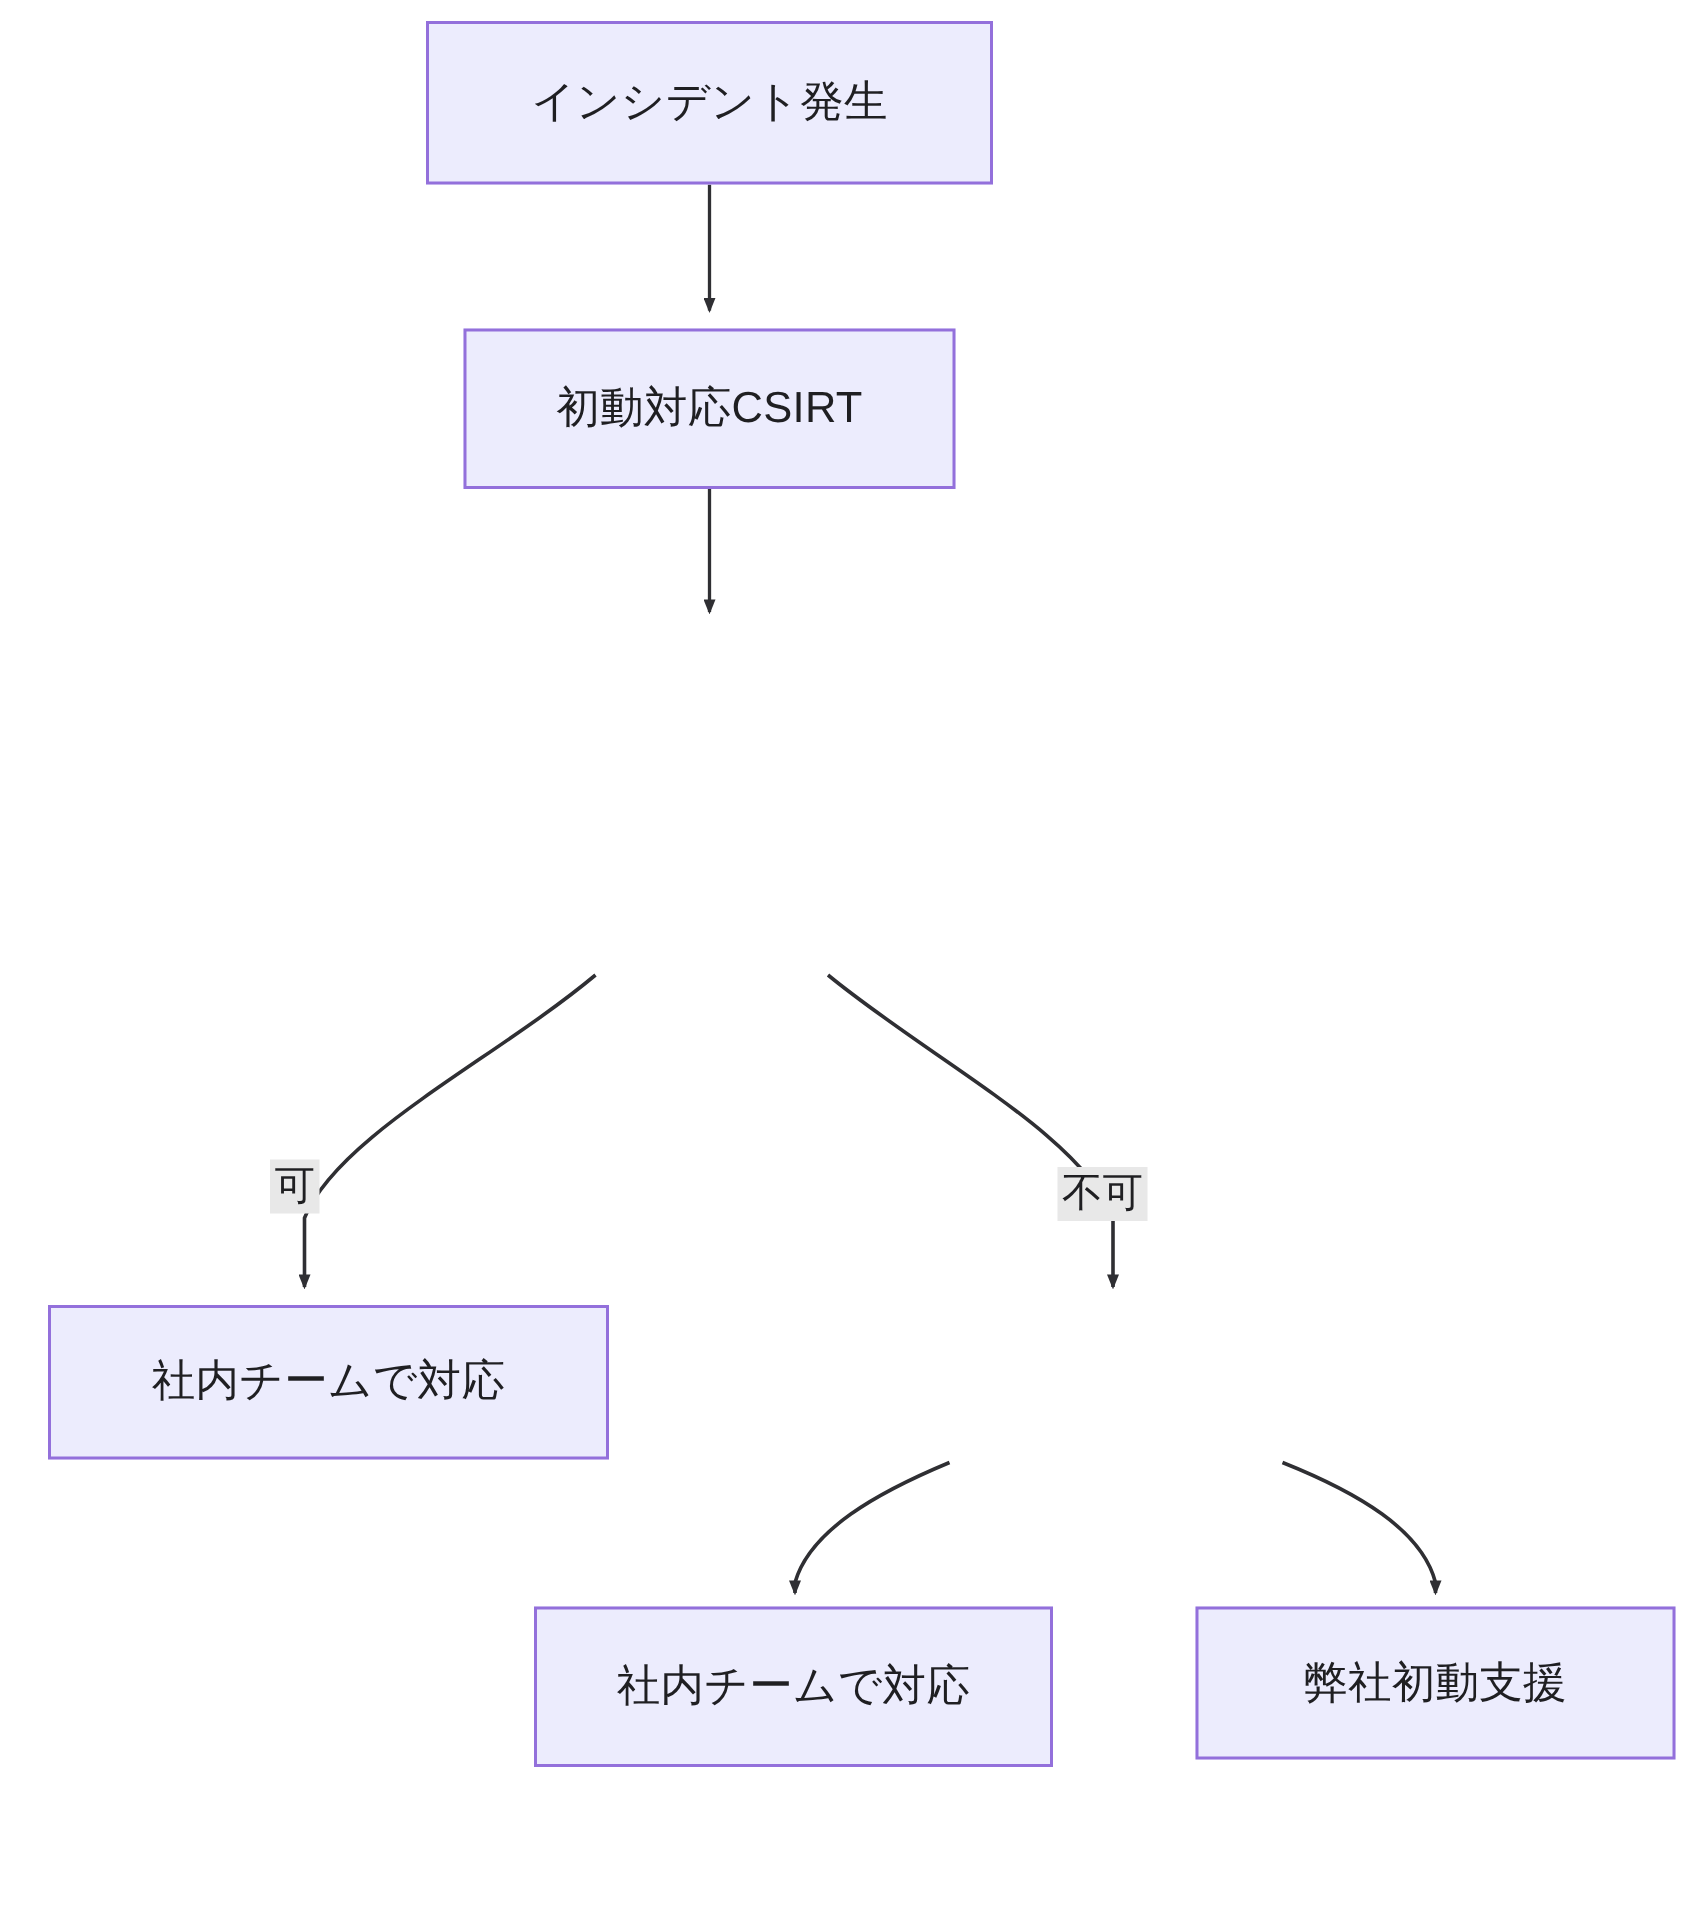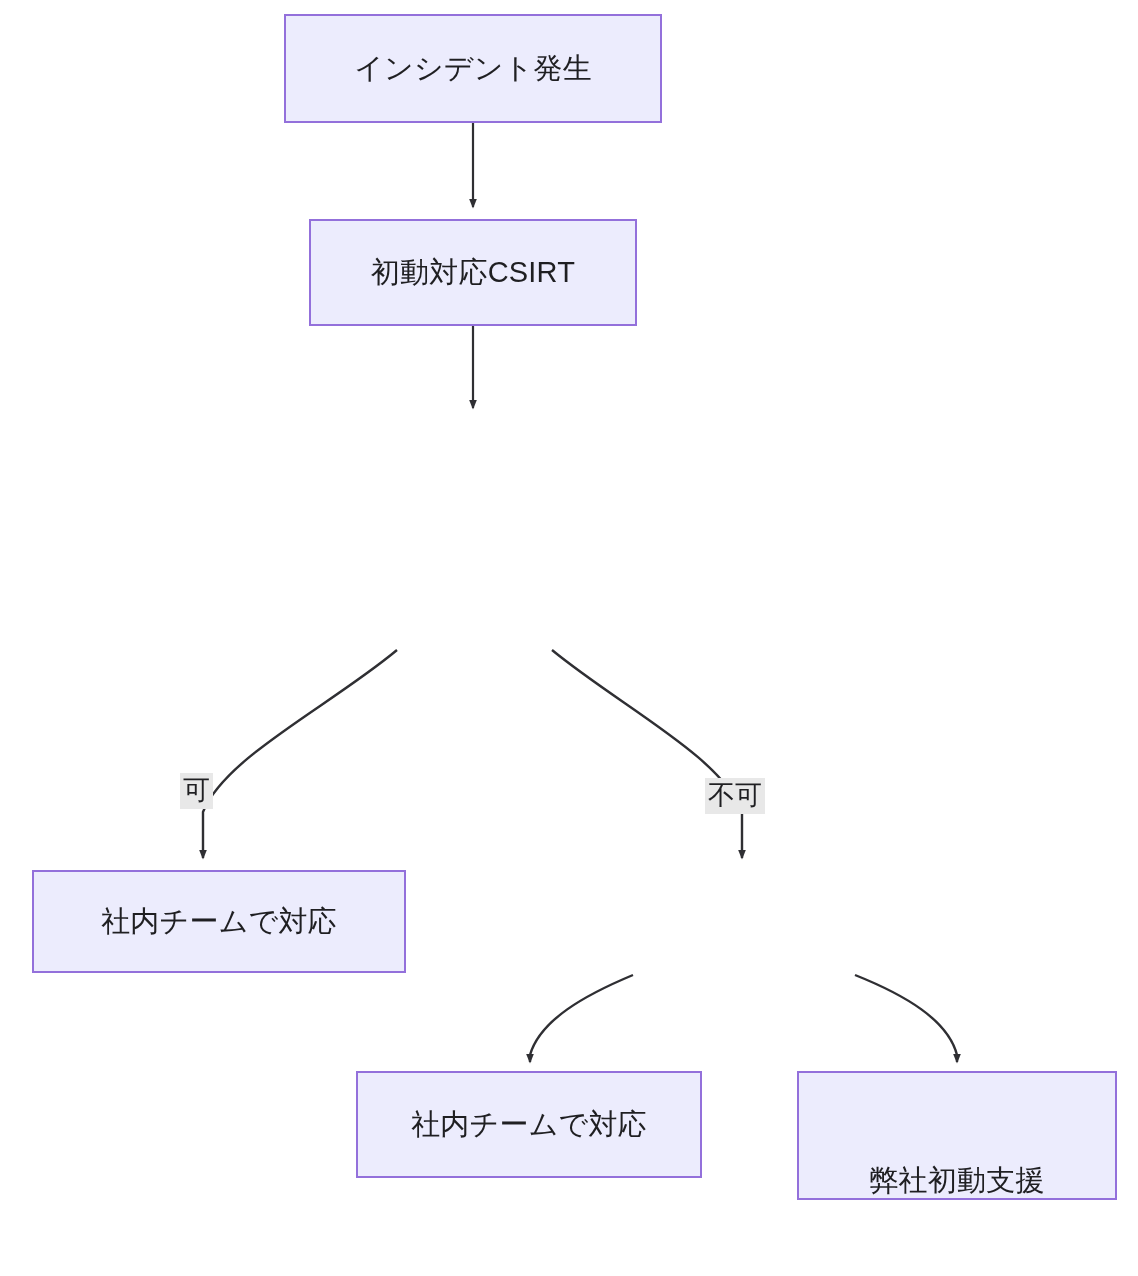--- a/index.html
+++ b/index.html
@@ -123,21 +123,21 @@
 
   <div class="node" style="left:32px; top:870px; width:374px; height:103px;">
     <span class="node-label">社内チームで対応</span>
   </div>
 
 
   <div class="node" style="left:356px; top:1071px; width:346px; height:107px;">
     <span class="node-label">社内チームで対応</span>
   </div>
 
-  <div class="node" style="left:797px; top:1071px; width:320px; height:129px;align-items:flex-end;">
+  <div class="node" style="left:797px; top:1071px; width:320px; height:102px;">
     <span class="node-label">弊社初動支援</span>
   </div>
 
   <div class="edge-label" style="left:180px; top:773px;">可</div>
 
   <div class="edge-label" style="left:705px; top:778px;">不可</div>
 
 
 </div>
 

